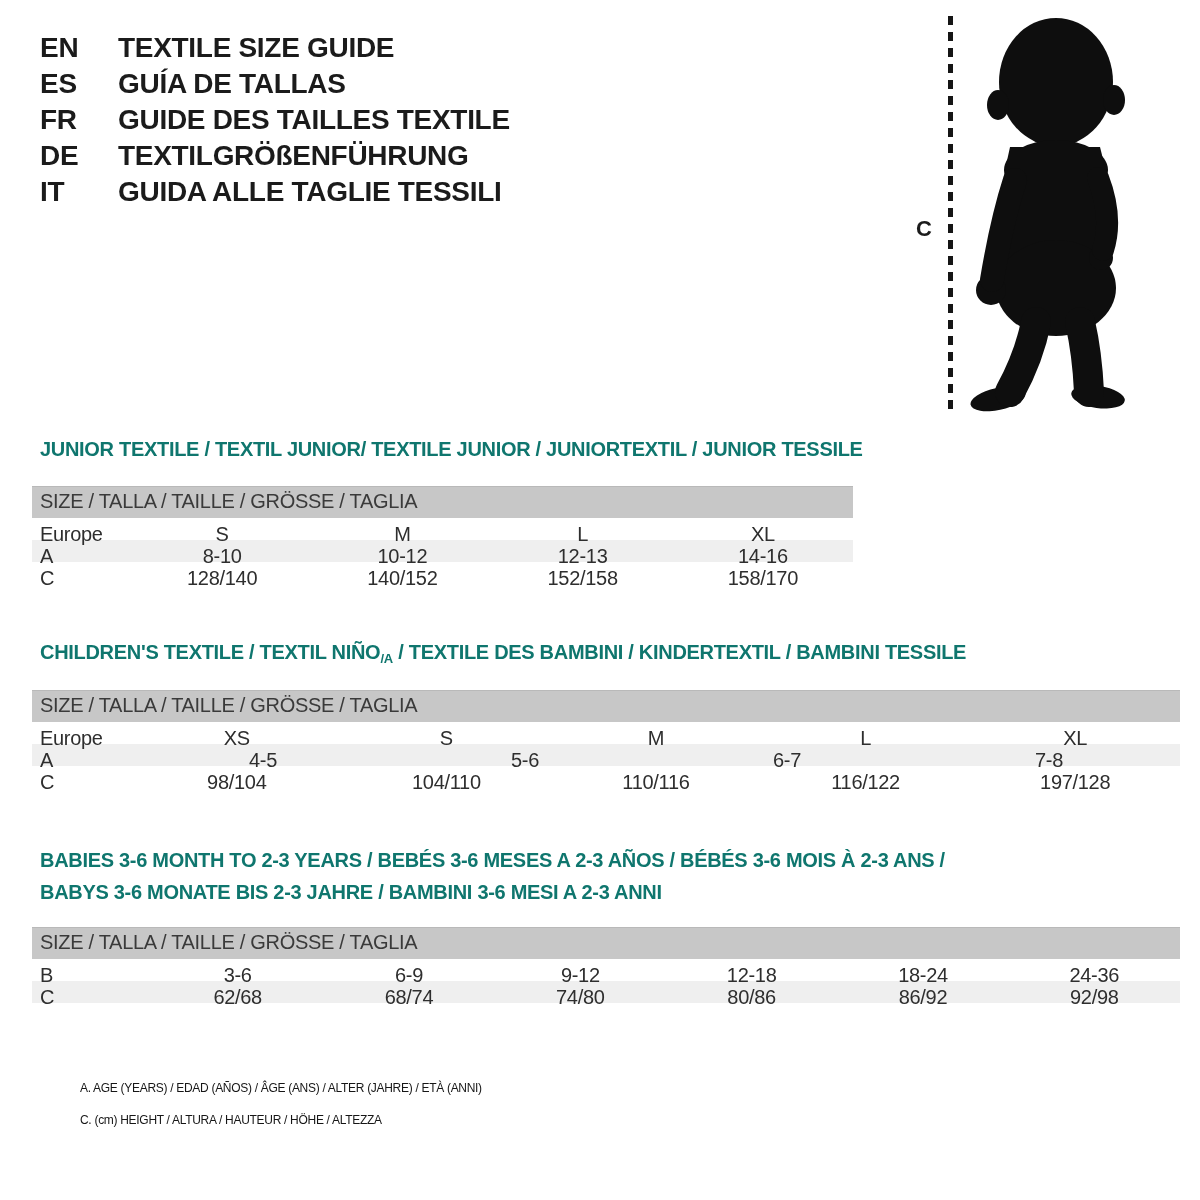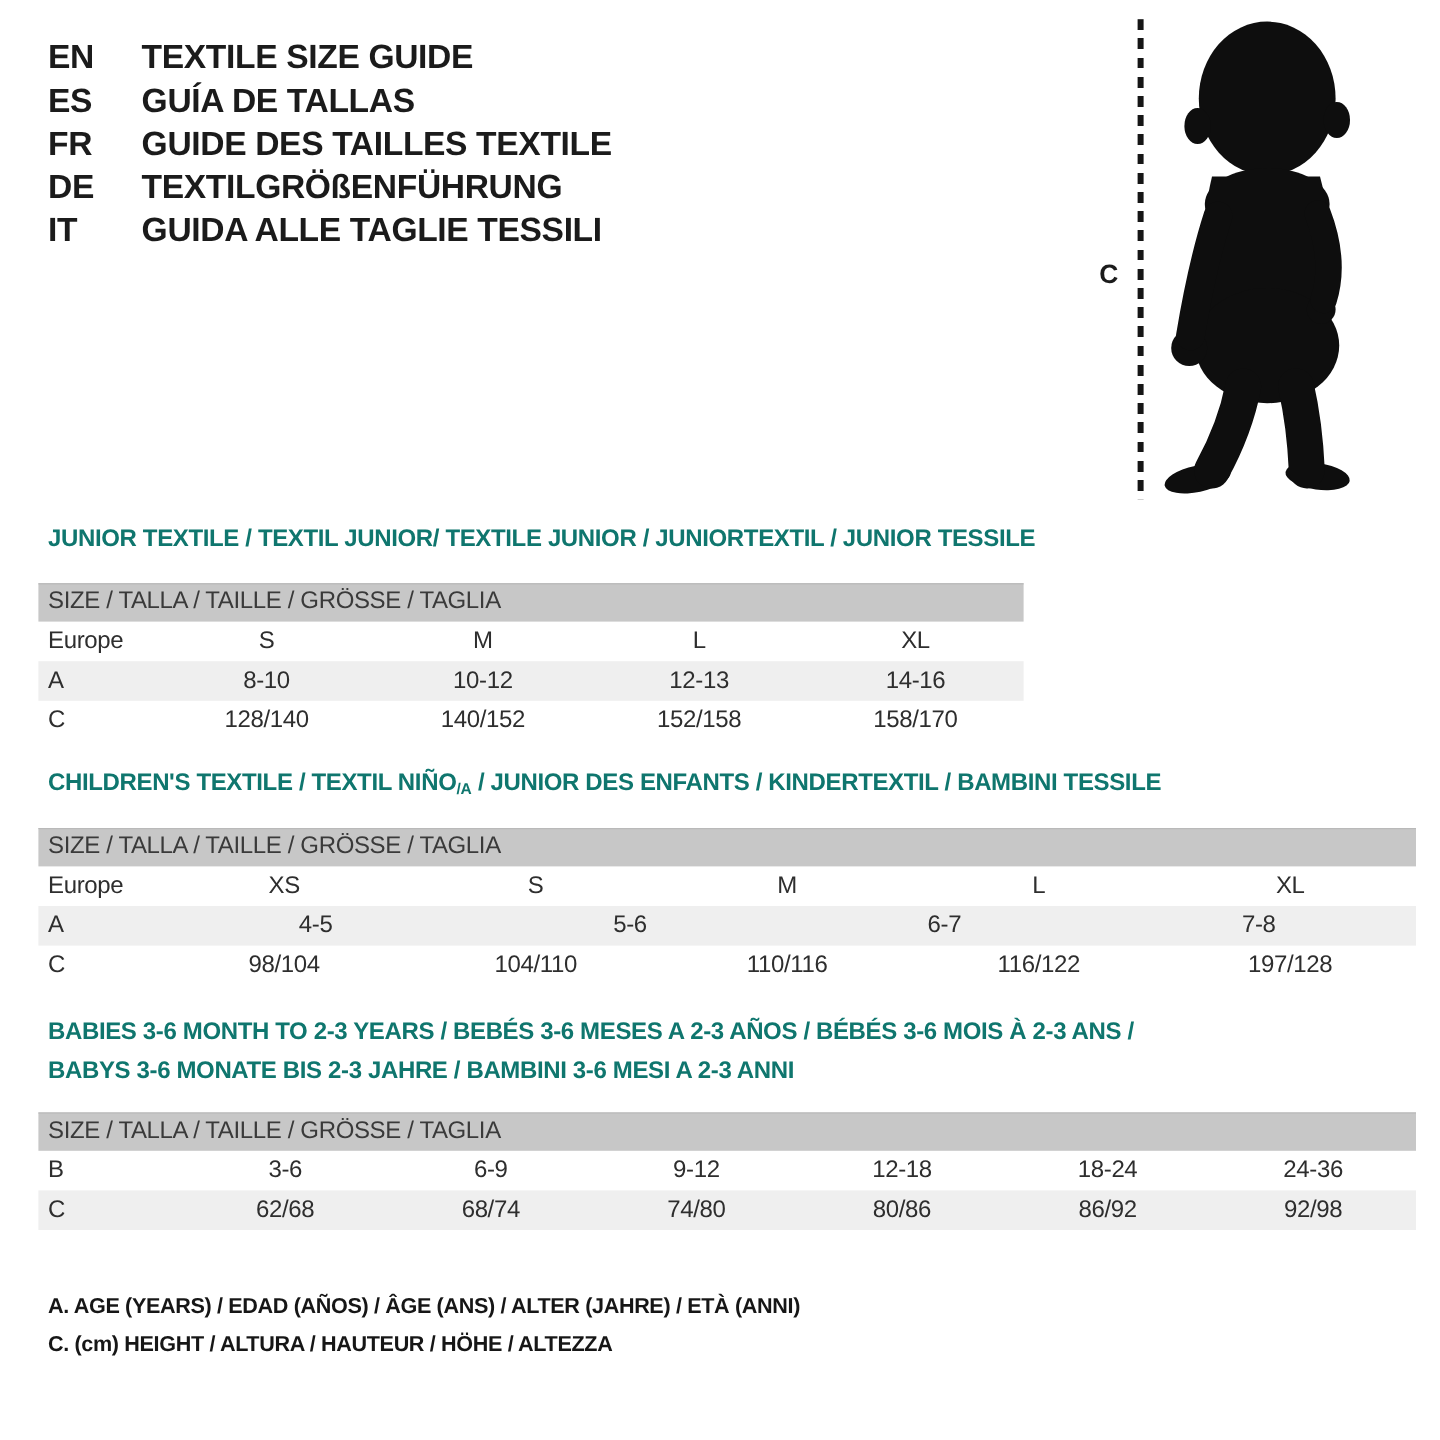--- a/index.html
+++ b/index.html
@@ -35,28 +35,28 @@
   
   .tbl{position:absolute;left:32px;}
   .tbl-0{top:486px;width:821px;}
   .tbl-1{top:690px;width:1148px;}
   .tbl-2{top:927px;width:1148px;}
   .size-bar{
     height:32px;line-height:28px;background:#c7c7c7;border-top:1px solid #b9b9b9;
     color:#3a3a3a;font-size:20px;padding-left:8px;box-sizing:border-box;
     white-space:nowrap;
   }
-  .trow{display:flex;height:33px;line-height:33px;font-size:20px;color:#2e2e2e;}
+  .trow{display:flex;height:22px;line-height:33px;font-size:20px;color:#2e2e2e;}
   .trow.shade{background:#efefef;}
   .lbl{flex:0 0 100px;text-align:left;padding-left:8px;box-sizing:border-box;}
   .tbl-2 .lbl{flex:0 0 120px;}
   .cell{flex:1 1 0;text-align:center;}
   
   .notes{position:absolute;left:40px;top:1072px;}
-  .note-line{height:32px;line-height:32px;font-size:18px;font-weight:700;white-space:nowrap;color:#161616;}
+  .note-line{height:32px;line-height:32px;font-size:12px;font-weight:400;white-space:nowrap;color:#161616;margin-left:40px;}
 </style>
 </head>
 <body>
 
 <div class="sheet">
 
   <div class="langs">
       <div class="lang-row">
         <span class="lang-code">EN</span>
         <span class="lang-label">TEXTILE SIZE GUIDE</span>
@@ -123,21 +123,21 @@
       </div>
       <div class="trow">
         <div class="lbl">C</div>
         <div class="cell">128/140</div>
         <div class="cell">140/152</div>
         <div class="cell">152/158</div>
         <div class="cell">158/170</div>
       </div>
     </div>
 
-  <h2 class="sec-title t-children"><span>CHILDREN'S TEXTILE / TEXTIL NIÑO</span><span class="subsc">/A</span><span> / JUNIOR DES ENFANTS / KINDERTEXTIL / BAMBINI TESSILE</span></h2>
+  <h2 class="sec-title t-children"><span>CHILDREN'S TEXTILE / TEXTIL NIÑO</span><span class="subsc">/A</span><span> / TEXTILE DES BAMBINI / KINDERTEXTIL / BAMBINI TESSILE</span></h2>
   <div class="tbl tbl-1">
       <div class="size-bar">SIZE / TALLA / TAILLE / GRÖSSE / TAGLIA</div>
       <div class="trow">
         <div class="lbl">Europe</div>
         <div class="cell">XS</div>
         <div class="cell">S</div>
         <div class="cell">M</div>
         <div class="cell">L</div>
         <div class="cell">XL</div>
       </div>

